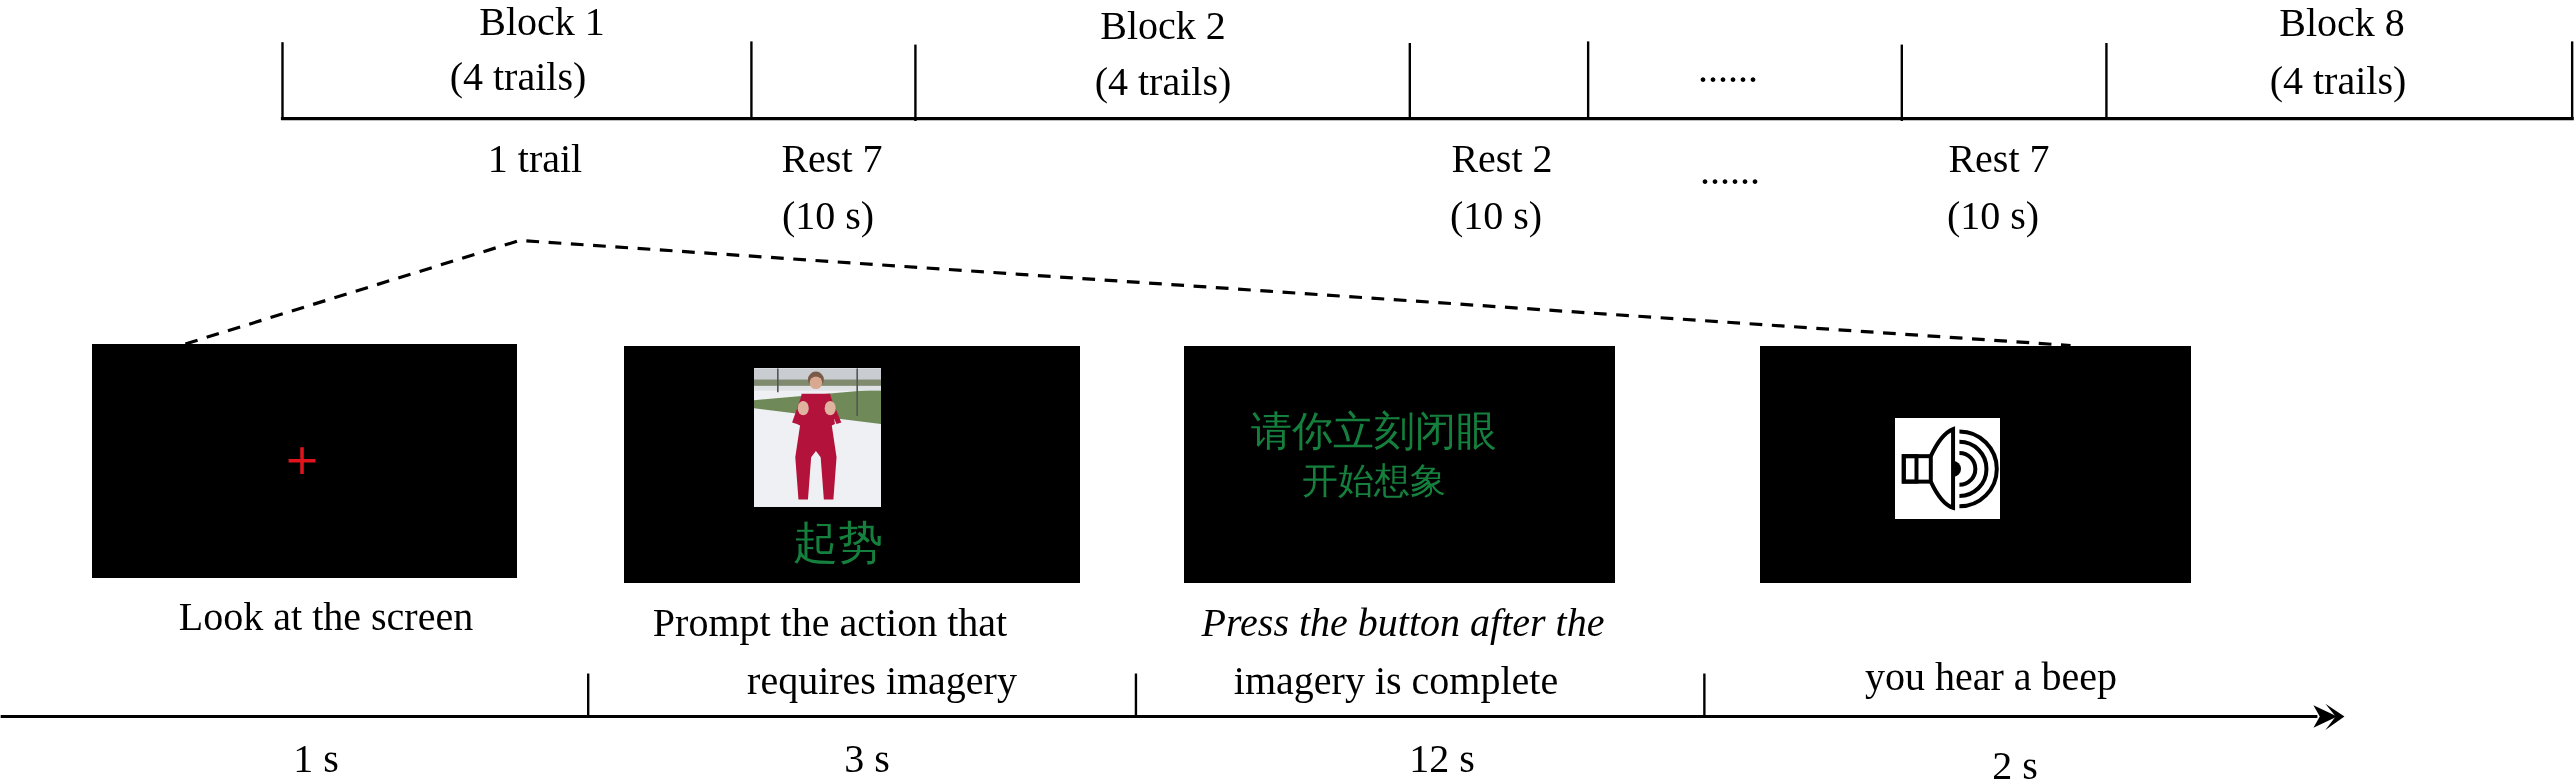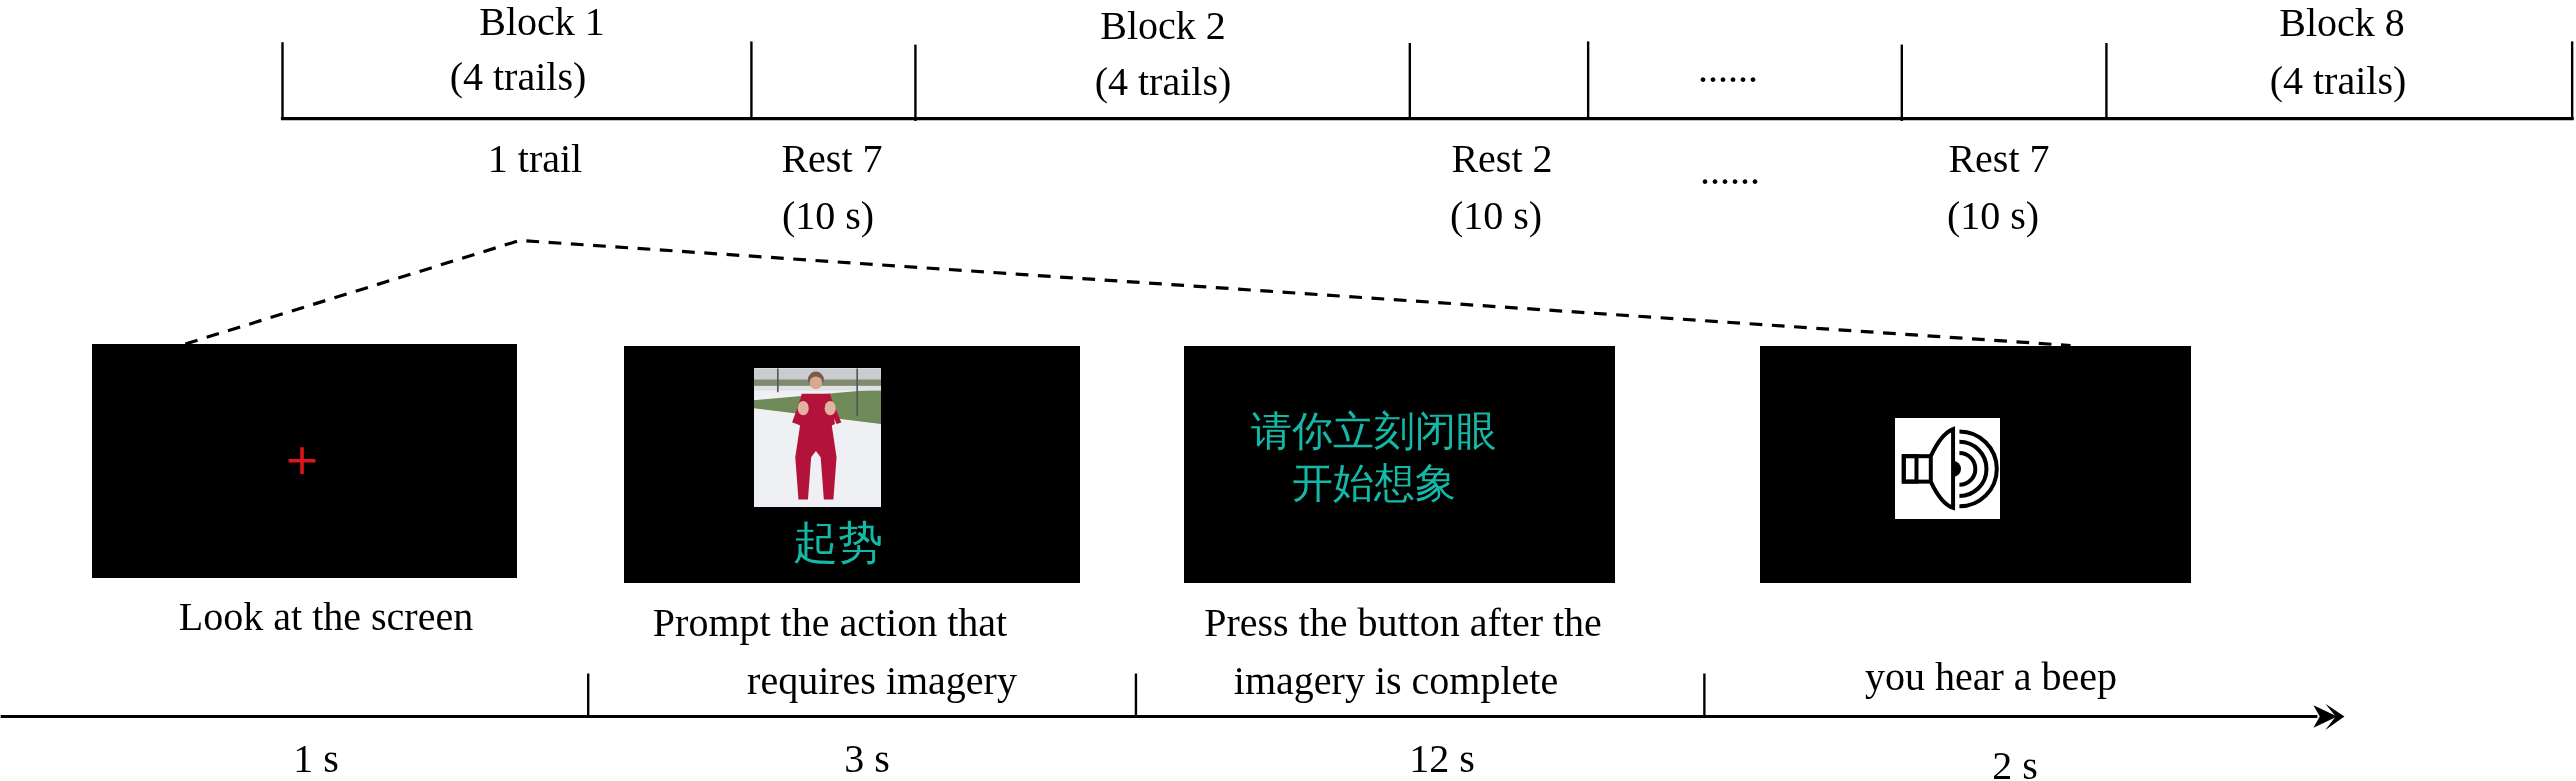--- a/index.html
+++ b/index.html
@@ -5,21 +5,21 @@
   html, body { margin: 0; padding: 0; background: #ffffff; }
   body { width: 2576px; height: 781px; position: relative; overflow: hidden;
          font-family: "Liberation Serif", "DejaVu Serif", serif; color: #000; }
   #stage { position: absolute; left: 0; top: 0; width: 2576px; height: 781px; }
   .lbl { position: absolute; font-size: 40px; line-height: 1; white-space: nowrap;
          transform: translateX(-50%); text-align: center; }
   .screen { position: absolute; background: #000; }
   .cross { position: absolute; color: #e0141c; font-family: "DejaVu Sans", sans-serif;
            font-size: 43px; line-height: 1; transform: translate(-50%, -50%); }
   .photo { position: absolute; overflow: hidden; background: #e9ecef; }
-  .cn { position: absolute; color: #14b8a6; font-family: "DejaVu Sans", sans-serif;
+  .cn { position: absolute; color: #15803d; font-family: "DejaVu Sans", sans-serif;
         white-space: nowrap; line-height: 1.25; text-align: center; transform: translateX(-50%); }
   .speaker-box { position: absolute; background: #fff; }
 </style>
 </head>
 <body>
 
 <div id="stage">
 
   <svg width="2576" height="781" style="position:absolute;left:0;top:0" viewBox="0 0 3234 981">
 
@@ -81,21 +81,21 @@
         <path d="M96,34 L110,68 L104,70 L94,48 Z" fill="#b3123a"></path>
         <ellipse cx="62" cy="50" rx="7" ry="9" fill="#e0b2a0"></ellipse>
         <ellipse cx="96" cy="50" rx="7" ry="9" fill="#e0b2a0"></ellipse>
       </svg>
     </div>
     <div class="cn" style="left:214px; top:169px; font-size:45px;">起势</div>
   </div>
 
   <div class="screen" style="left:1184px; top:346px; width:431px; height:237px;">
     <div class="cn" style="left:190px; top:60px; font-size:41px;">请你立刻闭眼</div>
-    <div class="cn" style="left:190px; top:112px; font-size:41px;">开始想象</div>
+    <div class="cn" style="left:190px; top:112px; font-size:36px;">开始想象</div>
   </div>
 
   <div class="screen" style="left:1760px; top:346px; width:431px; height:237px;">
     <div class="speaker-box" style="left:135px; top:72px; width:105px; height:101px;">
       <svg width="105" height="101" viewBox="0 0 132 127">
         <rect x="11" y="48" width="34" height="32" fill="none" stroke="#000" stroke-width="5"></rect>
         <rect x="11" y="48" width="16" height="32" fill="none" stroke="#000" stroke-width="5"></rect>
         <path d="M45,48 Q58,20 73,14 L73,113 Q58,108 45,80" fill="none" stroke="#000" stroke-width="5"></path>
         <path d="M73,54 A10,10 0 0 1 73,74 Z" fill="#000"></path>
         <path d="M81,44 A20,20 0 0 1 81,84" fill="none" stroke="#000" stroke-width="5"></path>
@@ -103,21 +103,21 @@
         <path d="M81,17 A47,47 0 0 1 81,111" fill="none" stroke="#000" stroke-width="5"></path>
       </svg>
     </div>
   </div>
 
   <div class="lbl" style="left:307px; top:597px;margin-left:19px;">Look at the screen</div>
 
   <div class="lbl" style="left:830px; top:603px;">Prompt the action that</div>
   <div class="lbl" style="left:882px; top:661px;">requires imagery</div>
 
-  <div class="lbl" style="left:1403px; top:603px;">Press the button after the</div>
+  <div class="lbl" style="left:1403px; top:603px;font-style:italic;">Press the button after the</div>
   <div class="lbl" style="left:1396px; top:661px;">imagery is complete</div>
 
   <div class="lbl" style="left:1991px; top:657px;">you hear a beep</div>
 
   <div class="lbl" style="left:316px; top:739px;">1 s</div>
   <div class="lbl" style="left:867px; top:739px;">3 s</div>
   <div class="lbl" style="left:1442px; top:739px;">12 s</div>
   <div class="lbl" style="left:2015px; top:746px;">2 s</div>
 </div>
 

